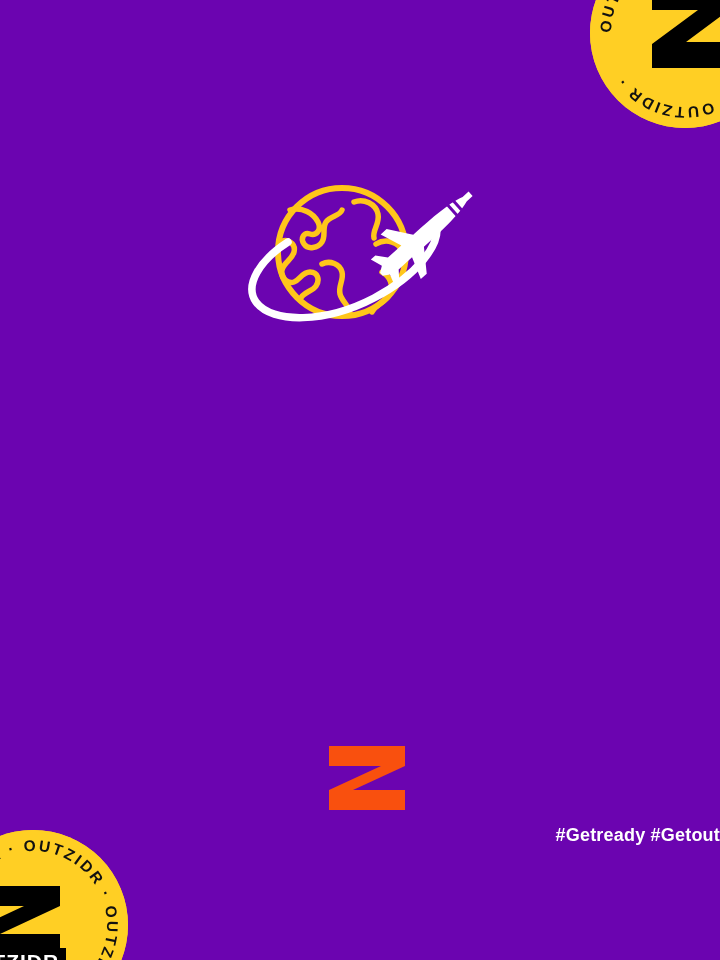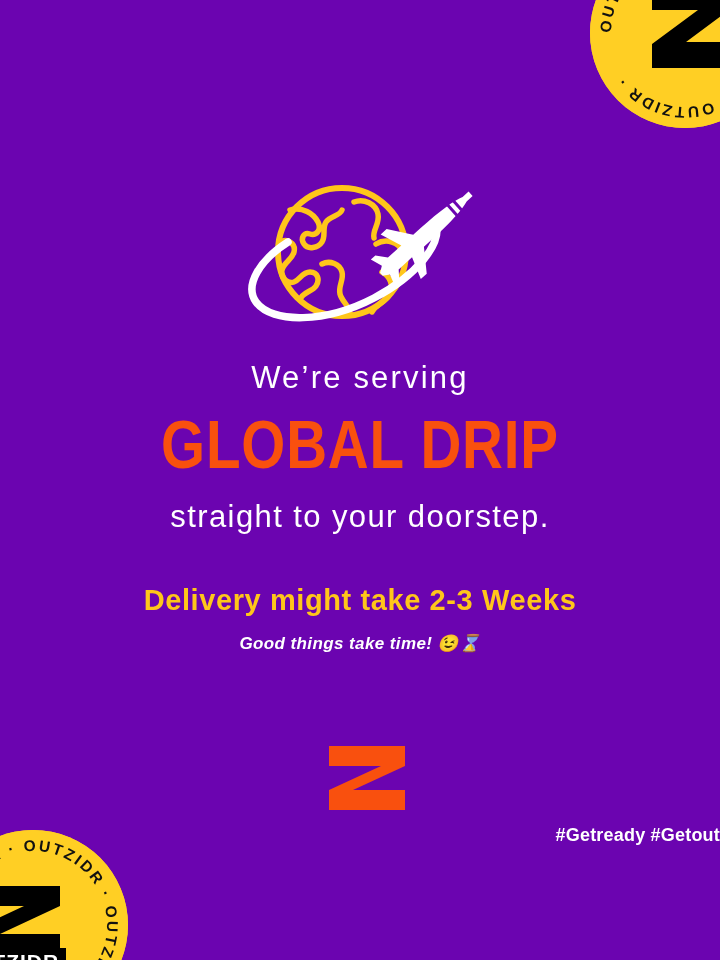--- a/index.html
+++ b/index.html
@@ -172,27 +172,20 @@
                  L-26,30 L-34,30 L-26,8
                  L-44,8 L-52,18 L-58,18 L-54,6
                  L-60,2 L-60,-2 L-54,-6 L-58,-18 L-52,-18 L-44,-8
                  L-26,-8 L-34,-30 L-26,-30 L-10,-8 Z" fill="#FFFFFF"></path>
         <rect x="34" y="-7" width="3" height="14" fill="#6B04B0"></rect>
         <rect x="41" y="-6" width="3" height="12" fill="#6B04B0"></rect>
       </g>
     </svg>
   </div>
 
-  <div id="copy">
-    <p id="eyebrow">We’re serving</p>
-    <p id="headline">GLOBAL DRIP</p>
-    <p id="subline">straight to your doorstep.</p>
-    <p id="delivery">Delivery might take 2-3 Weeks</p>
-    <p id="tagline">Good things take time! 😉⌛</p>
-  </div>
 
   <div id="footer">
     <svg id="brand-mark" viewBox="0 0 80 68" aria-hidden="true">
       <polygon points="2,2 78,2 78,22 26,46 78,46 78,66 2,66 2,46 54,22 2,22" fill="#F9500E"></polygon>
     </svg>
     <p id="hashtags">#Getready #Getout</p>
   </div>
 
   <div class="badge" id="badge-bottom-left">
     <svg viewBox="0 0 190 190" aria-hidden="true">

